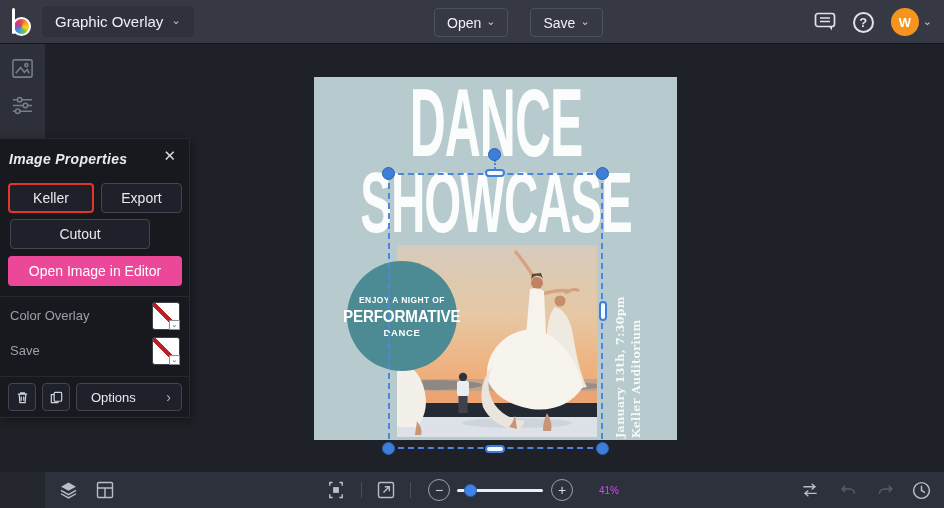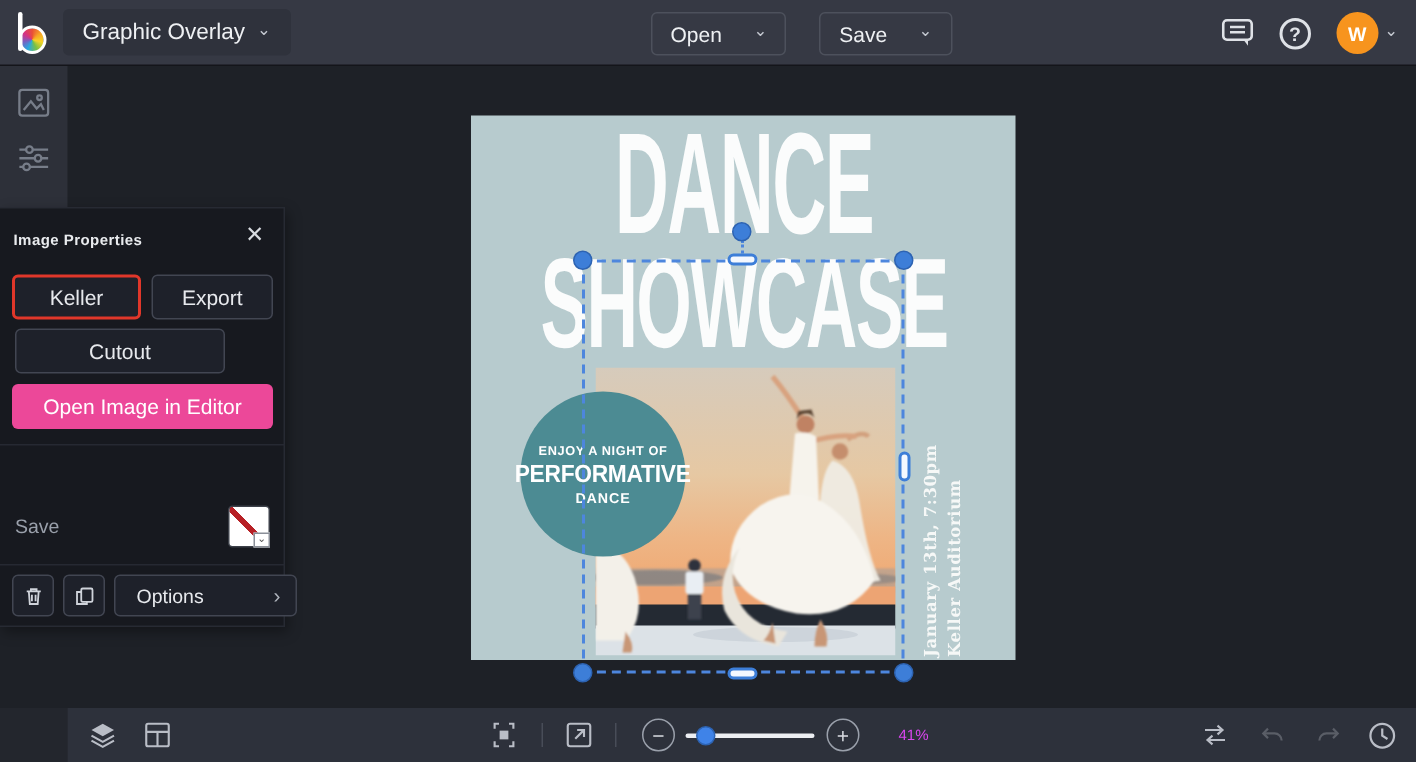--- a/index.html
+++ b/index.html
@@ -25,21 +25,21 @@
     position:absolute; left:3px; top:0; width:3px; height:26px; background:#ffffff; border-radius:2px;
   }
   .menu-btn {
     margin-left:7px; height:31px; padding:0 13px; background:#2f323c; border-radius:4px;
     display:flex; align-items:center; gap:8px; color:#eef0f3; font-size:15px; cursor:pointer;
   }
   .chev { font-size:11px; color:#c4c8d0; line-height:1; transform:translateY(-1px); }
   .topbar-center { position:absolute; left:434px; top:8px; display:flex; gap:22px; }
   .tb-btn {
     height:29px; padding:0 12px; border:1px solid #4d515c; border-radius:4px;
-    display:flex; align-items:center; gap:21px; color:#eef0f3; font-size:14px; cursor:pointer;
+    display:flex; align-items:center; gap:5px; color:#eef0f3; font-size:14px; cursor:pointer;
   }
   .topbar-right { position:absolute; right:12px; top:0; height:44px; display:flex; align-items:center; gap:17px; }
   .icon-btn { display:flex; align-items:center; justify-content:center; cursor:pointer; }
   .help-circle {
     width:21px; height:21px; border-radius:50%; border:2px solid #dfe2e7; color:#dfe2e7;
     font-size:13px; font-weight:bold; display:flex; align-items:center; justify-content:center;
   }
   .avatar-wrap { display:flex; align-items:center; gap:4px; cursor:pointer; }
   .avatar {
     width:28px; height:28px; border-radius:50%; background:#f7941e; color:#fff;
@@ -51,21 +51,21 @@
   }
   .side-icon { position:absolute; left:11px; width:23px; height:23px; color:#777d89; cursor:pointer; }
   .side-icon svg { width:100%; height:100%; }
   
   .panel {
     position:absolute; left:0; top:138px; width:190px; height:280px;
     background:#17191f; border:1px solid #272a33; border-left:none; z-index:30;
     box-shadow:2px 3px 8px rgba(0,0,0,.35);
   }
   .panel-header { position:relative; height:36px; padding:11px 10px 0 9px; }
-  .panel-title { color:#e9ebee; font-size:10px; font-weight:bold; letter-spacing:.3px; }
+  .panel-title { color:#e9ebee; font-size:14px; font-weight:bold; letter-spacing:.3px;font-style:italic; }
   .panel-close { position:absolute; right:13px; top:8px; color:#d8dbe0; font-size:15px; cursor:pointer; }
   .pbtn {
     position:absolute; height:30px; background:#1e212a; border:1px solid #424652; border-radius:4px;
     color:#e7e9ed; font-size:14px; display:flex; align-items:center; justify-content:center; cursor:pointer;
   }
   .pbtn.replace { left:8px; top:44px; width:86px; border:2px solid #e0372a; }
   .pbtn.export  { left:101px; top:44px; width:81px; }
   .pbtn.cutout  { left:10px; top:80px; width:140px; }
   .pbtn.green   { left:8px; top:117px; width:174px; background:#ec4899; border:none; color:#ffffff; }
   .panel-divider { position:absolute; left:0; width:190px; height:1px; background:#262932; }
@@ -81,21 +81,21 @@
     border:1px solid #8a8f98; display:flex; align-items:center; justify-content:center;
   }
   .swatch .corner span { font-size:7px; color:#555; line-height:1; transform:translateY(-1px); }
   .panel-bottom { position:absolute; left:0; top:244px; width:190px; height:28px; }
   .sq-btn {
     position:absolute; top:0; width:28px; height:28px; background:#1e212a; border:1px solid #424652;
     border-radius:4px; color:#cfd3da; display:flex; align-items:center; justify-content:center; cursor:pointer;
   }
   .sq-btn svg { width:15px; height:15px; }
   .options-btn {
-    position:absolute; left:76px; top:0; width:122px; height:28px; background:#1e212a;
+    position:absolute; left:76px; top:0; width:106px; height:28px; background:#1e212a;
     border:1px solid #424652; border-radius:4px; color:#e7e9ed; font-size:13px;
     display:flex; align-items:center; justify-content:space-between; padding:0 10px 0 14px; cursor:pointer;
   }
   .options-btn .chev-r { color:#aeb3bc; font-size:14px; }
   
   .poster {
     position:absolute; left:314px; top:77px; width:363px; height:363px; background:#b7cbce; z-index:1;
   }
   .poster-title {
     position:absolute; left:50%; white-space:nowrap; color:#fbfcfc; font-weight:bold;
@@ -288,20 +288,28 @@
   <div class="panel">
     <div class="panel-header">
       <span class="panel-title">Image Properties</span>
       <span class="panel-close">✕</span>
     </div>
     <div class="pbtn replace">Keller</div>
     <div class="pbtn export">Export</div>
     <div class="pbtn cutout">Cutout</div>
     <div class="pbtn green">Open Image in Editor</div>
     <div class="panel-divider" style="top:157px;"></div>
+    <div class="prop-row" style="top:163px;">
+      <span class="prop-label">Color Overlay</span>
+      <div class="swatch">
+        <div class="corner">
+            <span>⌄</span>
+          </div>
+      </div>
+    </div>
     <div class="prop-row" style="top:198px;">
       <span class="prop-label">Save</span>
       <div class="swatch">
         <div class="corner">
             <span>⌄</span>
           </div>
       </div>
     </div>
     <div class="panel-divider" style="top:237px;"></div>
     <div class="panel-bottom">

